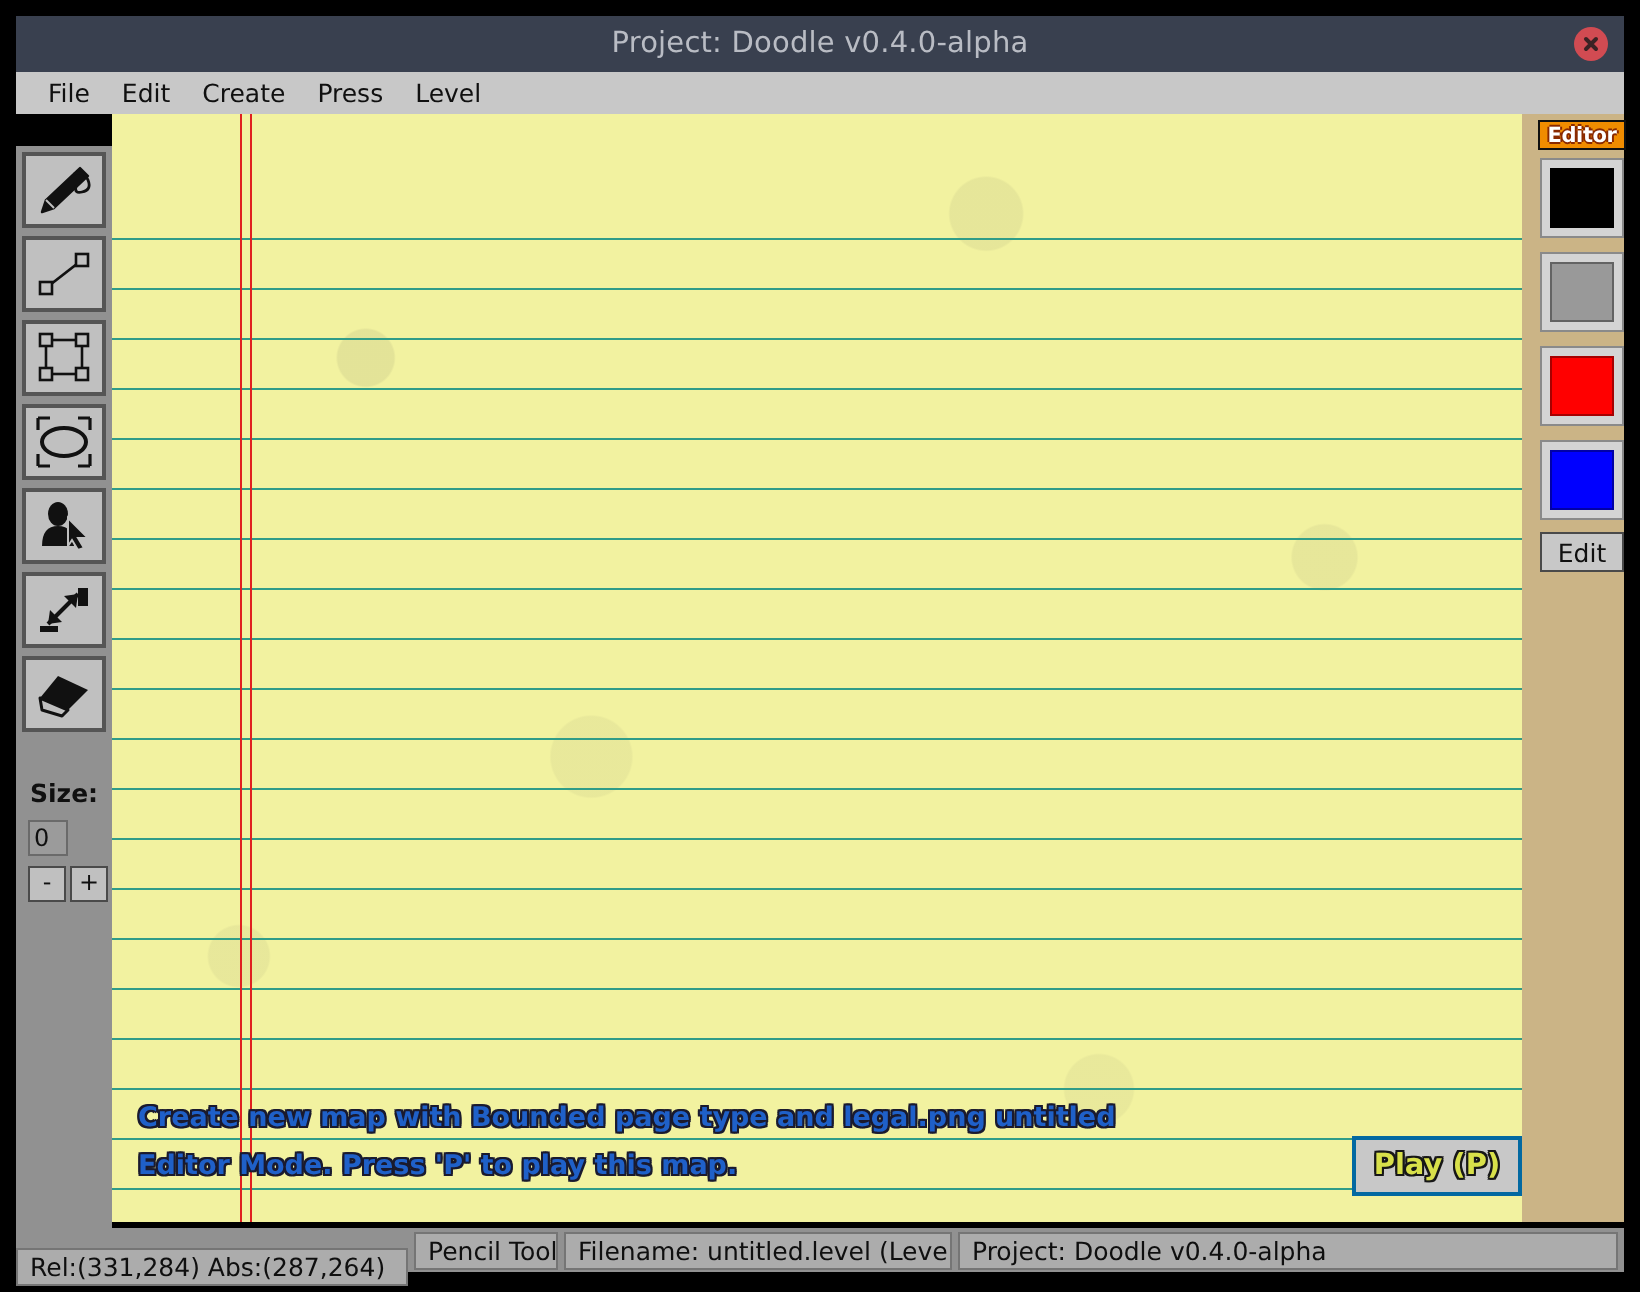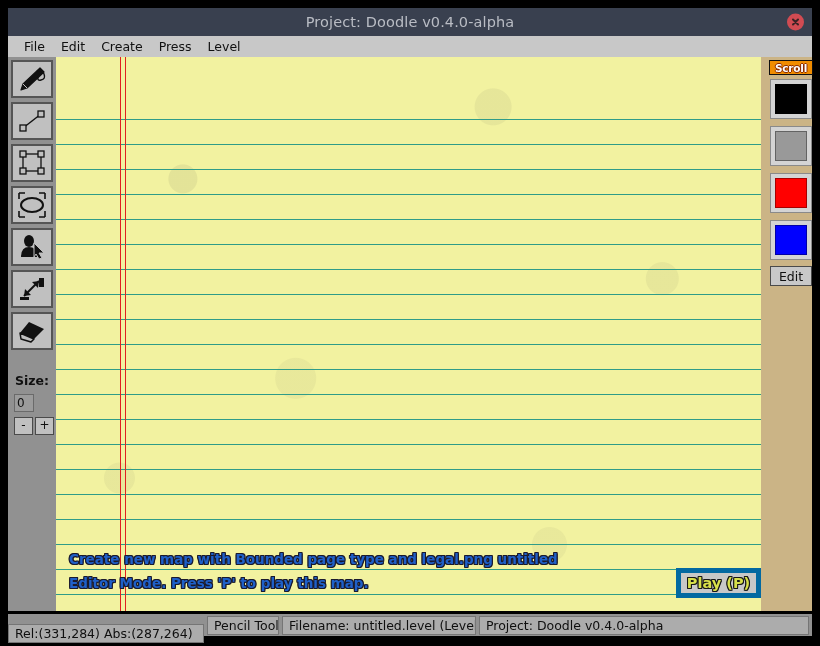--- a/index.html
+++ b/index.html
@@ -71,21 +71,21 @@
   
   .workspace {
     position: absolute;
     left: 8px; top: 57px;
     width: 804px; height: 554px;
   }
 
   
   .toolbar {
     position: absolute;
-    left: 0; top: 0;
+    left: 0; top: 16px;
     width: 48px; height: 554px;
     background: #919191;
     box-sizing: border-box;
   }
   .tool-btn {
     position: absolute;
     left: 3px;
     width: 42px; height: 38px;
     background: #c0c0c0;
     border: 2px solid #555555;
@@ -178,21 +178,21 @@
     white-space: nowrap;
   }
   .overlay-line1 { top: 494px; }
   .overlay-line2 { top: 518px; }
 
   .play-btn {
     position: absolute;
     left: 620px; top: 511px;
     width: 85px; height: 30px;
     background: #c8c8c8;
-    border: 5px solid #0369a1;
+    border: 2px solid #0369a1;
     box-sizing: border-box;
     display: flex;
     align-items: center;
     justify-content: center;
     cursor: pointer;
   }
   .play-btn span {
     font-size: 14.5px;
     font-weight: bold;
     color: #d8e04a;
@@ -420,21 +420,21 @@
       <div class="overlay-text overlay-line1">Create new map with Bounded page type and legal.png untitled</div>
       <div class="overlay-text overlay-line2">Editor Mode. Press 'P' to play this map.</div>
 
       <div class="play-btn">
         <span>Play (P)</span>
       </div>
     </div>
 
     <div class="palette">
       <div class="palette-header">
-        <span>Scroll</span>
+        <span>Editor</span>
       </div>
 
       <div class="swatch" style="top:22px;">
         <div class="swatch-inner" style="background-color: rgb(0, 0, 0);"></div>
       </div>
       <div class="swatch" style="top:69px;">
         <div class="swatch-inner" style="background-color: rgb(153, 153, 153);"></div>
       </div>
       <div class="swatch" style="top:116px;">
         <div class="swatch-inner" style="background-color: rgb(255, 0, 0);"></div>

